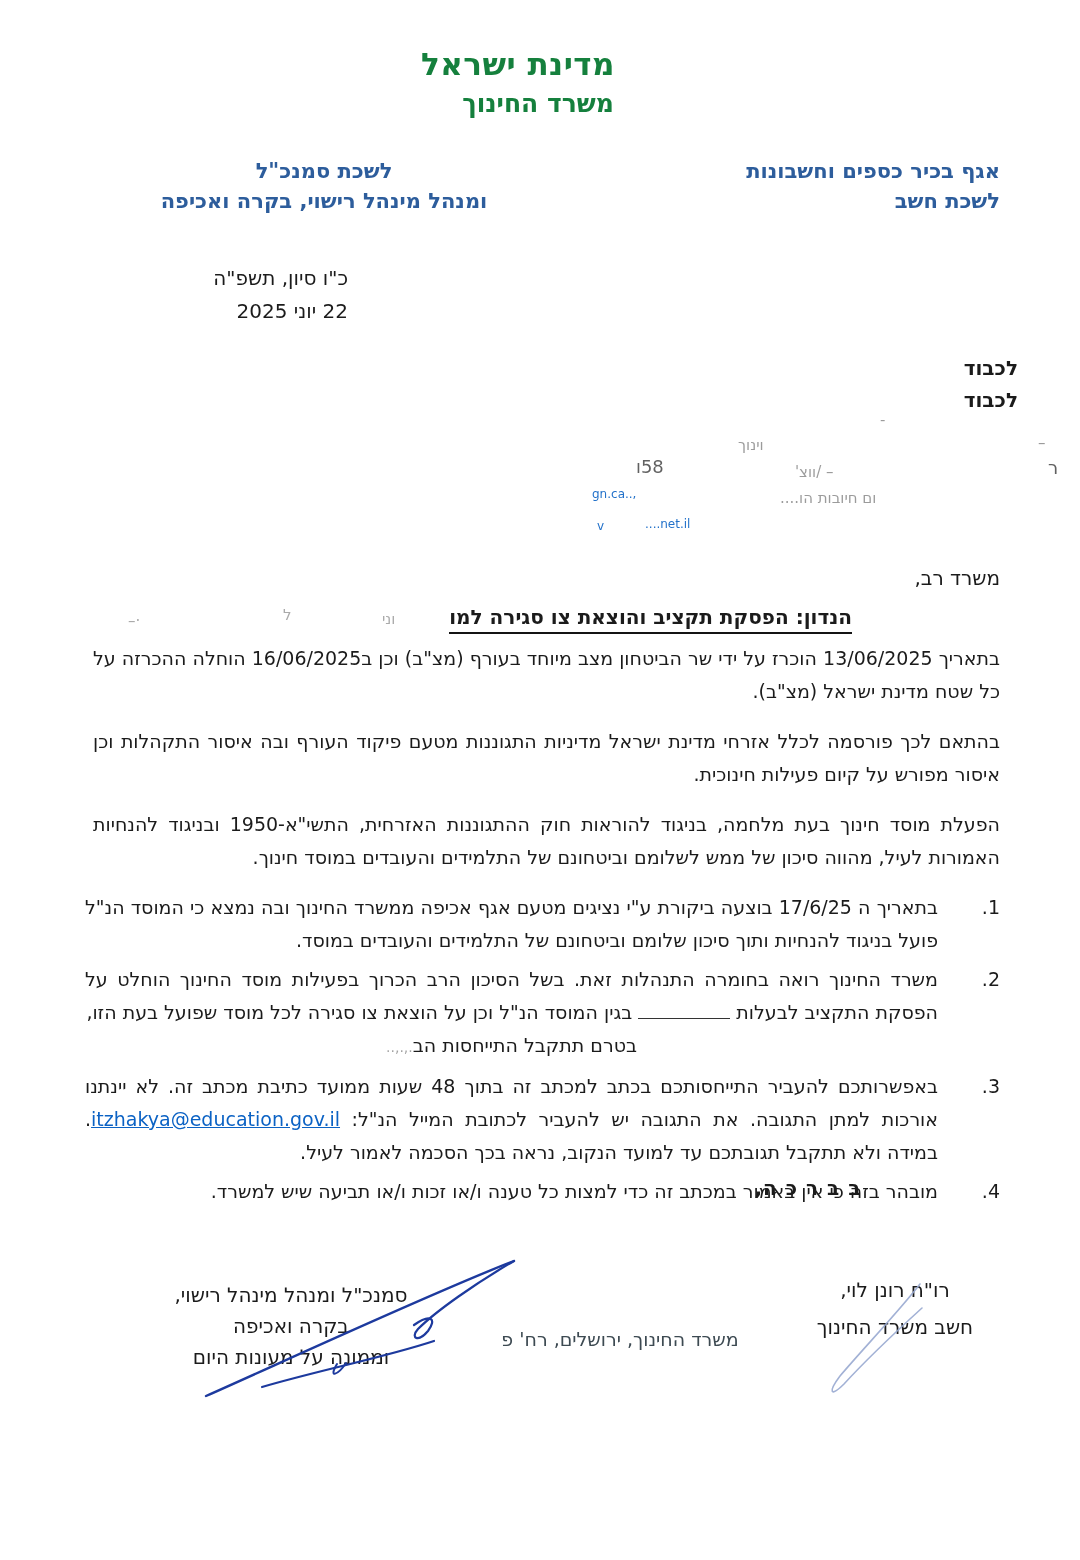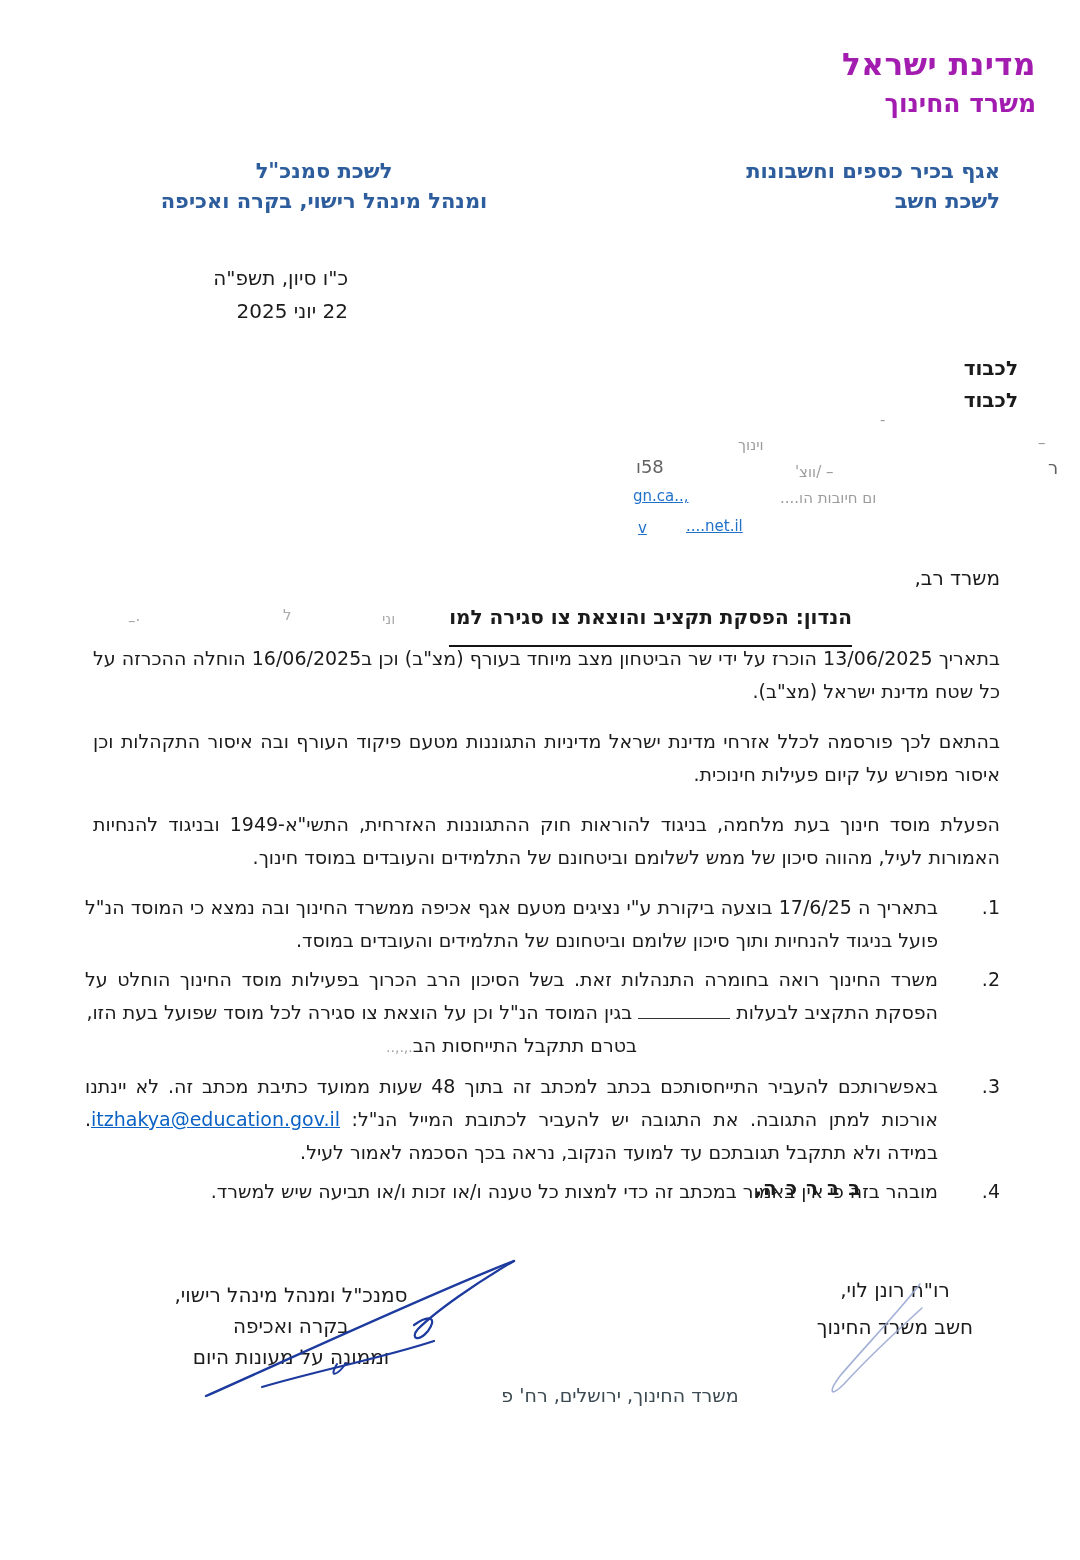--- a/index.html
+++ b/index.html
@@ -1,50 +1,50 @@
 <!DOCTYPE html>
 <html lang="he" dir="rtl"><head>
 <meta charset="utf-8">
 <style>
   html,body{margin:0;padding:0;background:#ffffff;}
   .page{
     position:relative;width:1080px;height:1560px;background:#ffffff;
     direction:rtl;font-family:"DejaVu Sans",sans-serif;color:#1b1b1b;overflow:hidden;
   }
   
-  .letterhead{position:absolute;top:46px;left:0;width:1036px;text-align:right;color:#a21caf;font-weight:bold;}
+  .letterhead{position:absolute;top:46px;left:0;width:1036px;text-align:center;color:#15803d;font-weight:bold;}
   .lh1{font-size:31px;letter-spacing:.5px;}
   .lh2{font-size:25px;margin-top:7px;padding-left:40px;}
   
   .dept{position:absolute;color:#2d5d9c;font-weight:bold;font-size:21px;line-height:30px;}
   .dept-right{top:156px;right:80px;text-align:right;}
   .dept-left{top:156px;left:138px;width:372px;text-align:center;}
   
   .date-block{position:absolute;top:262px;left:183px;width:165px;text-align:right;font-size:20px;line-height:33px;}
   
   .to-block{position:absolute;top:352px;right:62px;font-size:20px;font-weight:bold;line-height:32px;text-align:left;}
   
   .frag{position:absolute;font-size:15px;color:#3a3a3a;opacity:.5;white-space:nowrap;filter:blur(.3px);}
   .frag.dark{opacity:.8;font-size:18px;filter:none;}
-  .frag.blue{color:#0b62c4;opacity:.9;text-decoration:underline;font-size:15px;direction:ltr;unicode-bidi:bidi-override;filter:blur(.2px);margin-left:41px;}
+  .frag.blue{color:#0b62c4;opacity:.9;font-size:12px;direction:ltr;unicode-bidi:bidi-override;filter:blur(.2px);}
   .rf0{left:880px;top:414px;}
   .rf1{left:738px;top:436px;}
   .rf2{left:1038px;top:434px;}
   .rf3{left:636px;top:456px;}
   .rf4{left:795px;top:463px;}
   .rf5{left:1048px;top:457px;}
   .rf6{left:592px;top:487px;}
   .rf7{left:780px;top:489px;}
   .rf8{left:597px;top:519px;}
   .rf9{left:645px;top:517px;}
   
   .greeting{position:absolute;top:566px;right:80px;font-size:20px;}
   
   .subject{position:absolute;top:605px;right:228px;font-size:20px;font-weight:bold;white-space:nowrap;}
-  .subject-text{border-bottom:2px solid #141414;padding-bottom:16px;}
+  .subject-text{border-bottom:2px solid #141414;padding-bottom:3px;}
   .sf{position:absolute;font-size:15px;color:#444;opacity:.45;filter:blur(.3px);}
   .sf0{left:382px;top:610px;}
   .sf1{left:283px;top:606px;}
   .sf2{left:128px;top:612px;}
   
   .body{position:absolute;top:642px;right:80px;left:85px;font-size:19px;line-height:33px;text-align:justify;}
   .body p{margin:0 0 17px 8px;}
   .li{display:flex;margin:0 0 6px 0;}
   .li .num{flex:0 0 62px;}
   .li .txt{flex:1;}
@@ -54,21 +54,21 @@
   .mail-link{color:#0b62c4;text-decoration:underline;cursor:pointer;}
   
   .closing{position:absolute;top:1176px;left:703px;width:210px;text-align:center;font-size:20px;font-weight:bold;letter-spacing:1px;}
   
   .sig-right{position:absolute;top:1272px;right:95px;width:180px;text-align:center;font-size:20px;line-height:37px;}
   .sig-left{position:absolute;top:1280px;left:158px;width:266px;text-align:center;font-size:20px;line-height:31px;}
   .scribble{position:absolute;pointer-events:none;}
   .scribble-right{top:1280px;left:800px;}
   .scribble-left{top:1253px;left:196px;}
   
-  .footer{position:absolute;top:1380px;left:428px;width:384px;text-align:center;font-size:19px;line-height:30px;color:#3d4a52;}
+  .footer{position:absolute;top:1324px;left:428px;width:384px;text-align:center;font-size:19px;line-height:30px;color:#3d4a52;}
   .footer b{font-weight:bold;}
 </style>
 </head>
 <body>
 
 <div class="page">
 
   <div class="letterhead">
     <div class="lh1">מדינת ישראל</div>
     <div class="lh2">משרד החינוך</div>
@@ -109,21 +109,21 @@
   <div class="subject">
     <span class="subject-text">הנדון: הפסקת תקציב והוצאת צו סגירה למו</span>
   </div>
   <span class="sf sf0">וני</span>
   <span class="sf sf1">ל</span>
   <span class="sf sf2">·–</span>
 
   <div class="body">
     <p>בתאריך 13/06/2025 הוכרז על ידי שר הביטחון מצב מיוחד בעורף (מצ"ב) וכן ב16/06/2025 הוחלה ההכרזה על כל שטח מדינת ישראל (מצ"ב).</p>
     <p>בהתאם לכך פורסמה לכלל אזרחי מדינת ישראל מדיניות התגוננות מטעם פיקוד העורף ובה איסור התקהלות וכן איסור מפורש על קיום פעילות חינוכית.</p>
-    <p>הפעלת מוסד חינוך בעת מלחמה, בניגוד להוראות חוק ההתגוננות האזרחית, התשי"א-1949 ובניגוד להנחיות האמורות לעיל, מהווה סיכון של ממש לשלומם וביטחונם של התלמידים והעובדים במוסד חינוך.</p>
+    <p>הפעלת מוסד חינוך בעת מלחמה, בניגוד להוראות חוק ההתגוננות האזרחית, התשי"א-1950 ובניגוד להנחיות האמורות לעיל, מהווה סיכון של ממש לשלומם וביטחונם של התלמידים והעובדים במוסד חינוך.</p>
 
     <div class="li">
       <span class="num">1.</span>
       <div class="txt">בתאריך ה 17/6/25 בוצעה ביקורת ע"י נציגים מטעם אגף אכיפה ממשרד החינוך ובה נמצא כי המוסד הנ"ל פועל בניגוד להנחיות ותוך סיכון שלומם וביטחונם של התלמידים והעובדים במוסד.</div>
     </div>
 
     <div class="li">
       <span class="num">2.</span>
       <div class="txt">
         <span>משרד החינוך רואה בחומרה התנהלות זאת. בשל הסיכון הרב הכרוך בפעילות מוסד החינוך הוחלט על הפסקת התקציב לבעלות </span><span class="blank"></span><span> בגין המוסד הנ"ל  וכן על הוצאת צו סגירה לכל מוסד שפועל בעת הזו,</span>

